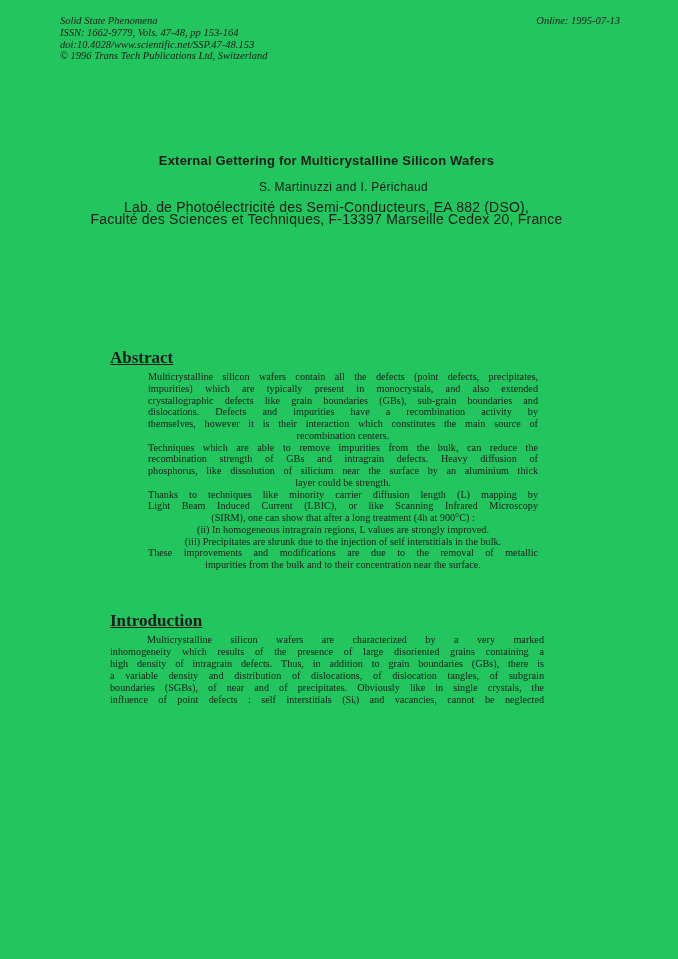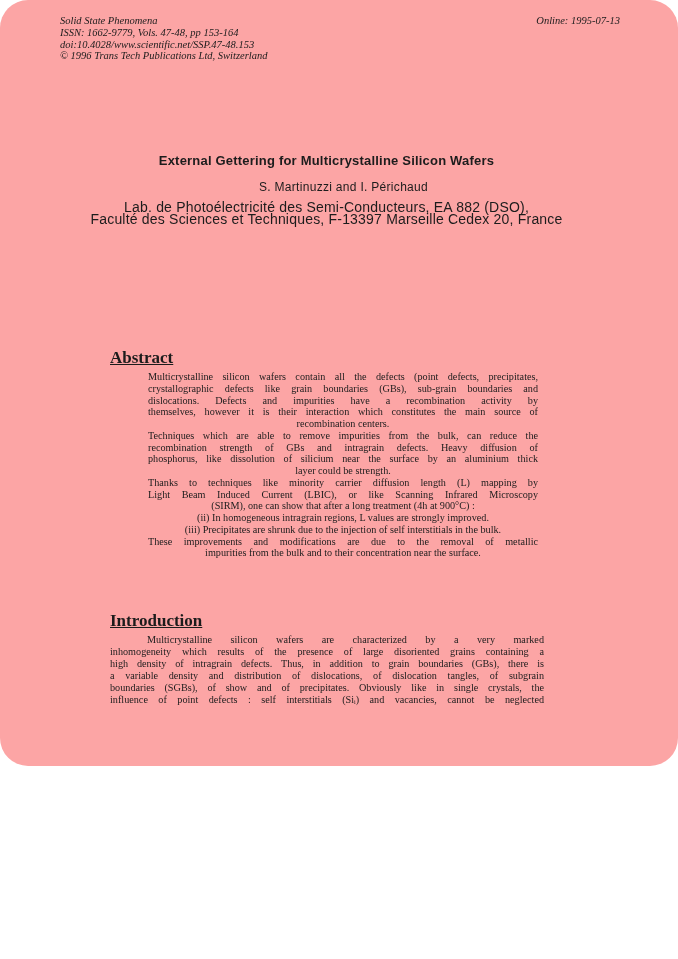--- a/index.html
+++ b/index.html
@@ -7,23 +7,22 @@
   body {
     background: #ffffff;
     color: #1c1c1c;
     font-family: "Liberation Serif", "DejaVu Serif", serif;
     position: relative;
     overflow: hidden;
   }
   .page {
     position: absolute;
     left: 0; top: 0;
-    width: 678px; height: 766px;
-    background: #fca5a5;
-    border-radius: 28px;
+    width: 678px; height: 959px;
+    background: #22c55e;
   }
 
   
   .hdr {
     position: absolute;
     left: 60px; top: 15px; width: 560px;
     font-style: italic;
     font-size: 10.5px;
     line-height: 11.8px;
     display: flex;
@@ -109,20 +108,21 @@
   <div class="title sans">External Gettering for Multicrystalline Silicon Wafers</div>
   <div class="authors sans">S. Martinuzzi and I. Périchaud</div>
   <div class="affiliation sans">
     <div>Lab. de Photoélectricité des Semi-Conducteurs, EA 882 (DSO),</div>
     <div>Faculté des Sciences et Techniques, F-13397 Marseille Cedex 20, France</div>
   </div>
 
   <div class="section-heading abstract-heading">Abstract</div>
   <div class="body-block abstract-body">
     <div class="ln j">Multicrystalline silicon wafers contain all the defects (point defects, precipitates,</div>
+    <div class="ln j">impurities) which are typically present in monocrystals, and also extended</div>
     <div class="ln j">crystallographic defects like grain boundaries (GBs), sub-grain boundaries and</div>
     <div class="ln j">dislocations. Defects and impurities have a recombination activity by</div>
     <div class="ln j">themselves, however it is their interaction which constitutes the main source of</div>
     <div class="ln">recombination centers.</div>
     <div class="ln j">Techniques which are able to remove impurities from the bulk, can reduce the</div>
     <div class="ln j">recombination strength of GBs and intragrain defects. Heavy diffusion of</div>
     <div class="ln j">phosphorus, like dissolution of silicium near the surface by an aluminium thick</div>
     <div class="ln">layer could be strength.</div>
     <div class="ln j">Thanks to techniques like minority carrier diffusion length (L) mapping by</div>
     <div class="ln j">Light Beam Induced Current (LBIC), or like Scanning Infrared Microscopy</div>
@@ -132,17 +132,17 @@
     <div class="ln j">These improvements and modifications are due to the removal of metallic</div>
     <div class="ln">impurities from the bulk and to their concentration near the surface.</div>
   </div>
 
   <div class="section-heading introduction-heading">Introduction</div>
   <div class="body-block introduction-body">
     <div class="ln j indent">Multicrystalline silicon wafers are characterized by a very marked</div>
     <div class="ln j">inhomogeneity which results of the presence of large disoriented grains containing a</div>
     <div class="ln j">high density of intragrain defects. Thus, in addition to grain boundaries (GBs), there is</div>
     <div class="ln j">a variable density and distribution of dislocations, of dislocation tangles, of subgrain</div>
-    <div class="ln j">boundaries (SGBs), of show and of precipitates. Obviously like in single crystals, the</div>
+    <div class="ln j">boundaries (SGBs), of near and of precipitates. Obviously like in single crystals, the</div>
     <div class="ln j">influence of point defects : self interstitials (Siᵢ) and vacancies, cannot be neglected</div>
   </div>
 
 </div>
 
 </body></html>

